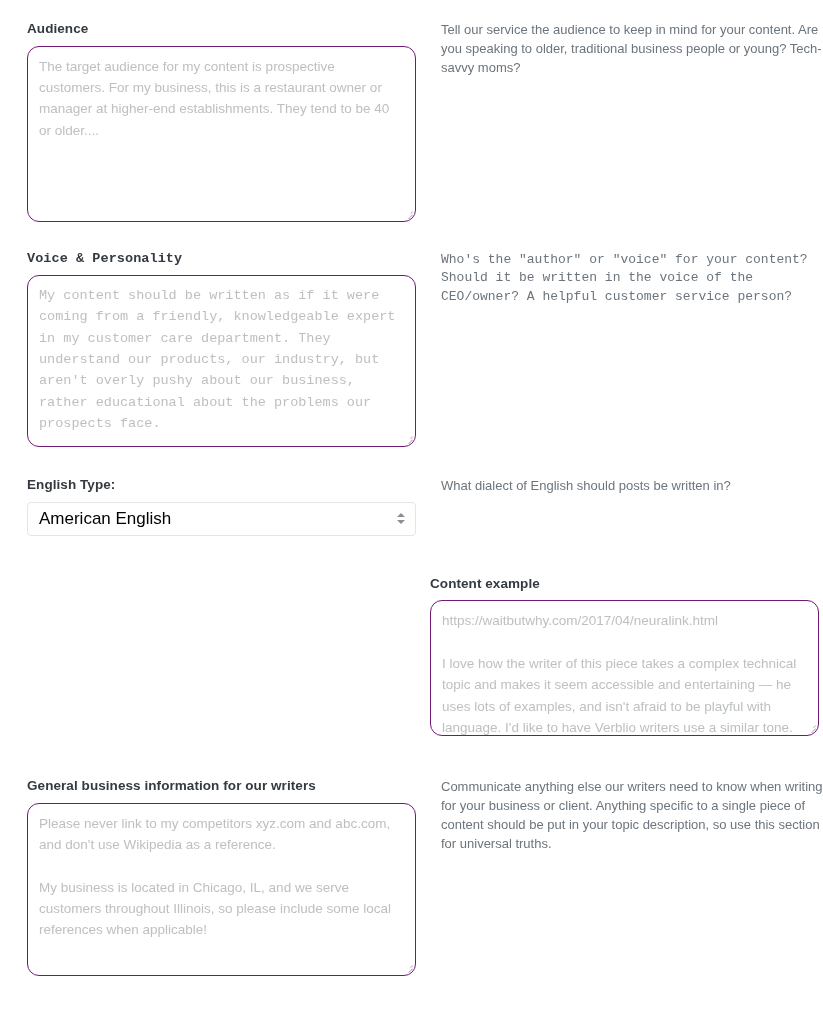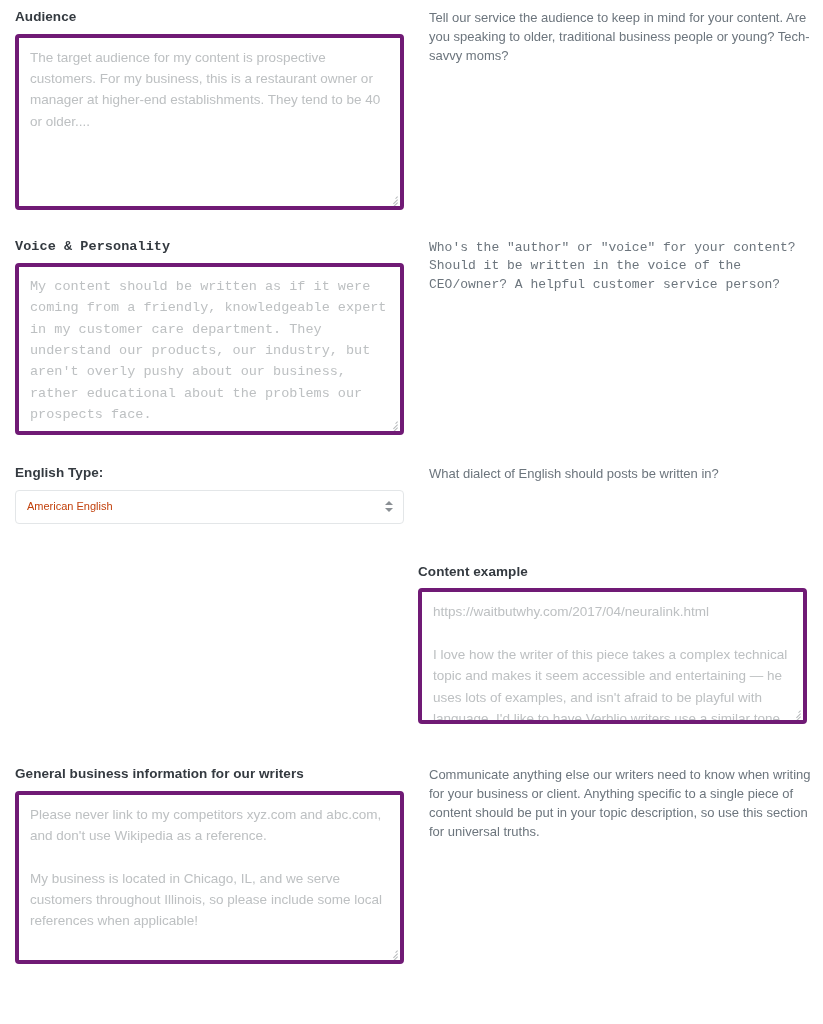--- a/index.html
+++ b/index.html
@@ -14,21 +14,21 @@
     height: 1024px;
     overflow: hidden;
     font-family: "Liberation Sans", "DejaVu Sans", sans-serif;
     -webkit-font-smoothing: antialiased;
   }
 
   .form-page {
     position: relative;
     width: 823px;
     height: 1024px;
-    padding: 0;
+    padding: 12px;
   }
 
   .form-row {
     display: flex;
     align-items: flex-start;
     width: 823px;
   }
 
   .col-left {
     width: 420px;
@@ -56,22 +56,22 @@
     font-size: 13px;
     color: #6c757d;
     line-height: 1.45;
     margin: 0;
     padding-top: 1px;
   }
 
   .textarea-box {
     position: relative;
     width: 389px;
-    border: 4px solid #701a75;
-    border-radius: 4px;
+    border: 1px solid #701a75;
+    border-radius: 12px;
     background: #ffffff;
     padding: 9px 11px 10px 11px;
     overflow: hidden;
   }
 
   .textarea-box .placeholder {
     font-size: 13.5px;
     color: #bdc0c2;
     line-height: 1.58;
     white-space: pre-wrap;
@@ -110,22 +110,22 @@
     width: 389px;
     height: 34px;
     border: 1px solid #e3e6e8;
     border-radius: 4px;
     background: #ffffff;
     display: flex;
     align-items: center;
     padding: 0 28px 0 11px;
   }
   .select-value {
-    font-size: 11px;
-    color: #c2410c;
+    font-size: 17px;
+    color: #000000;
     line-height: 1;
     white-space: nowrap;
     overflow: hidden;
     text-overflow: ellipsis;
   }
   .select-arrows {
     position: absolute;
     right: 10px;
     top: 50%;
     transform: translateY(-50%);

